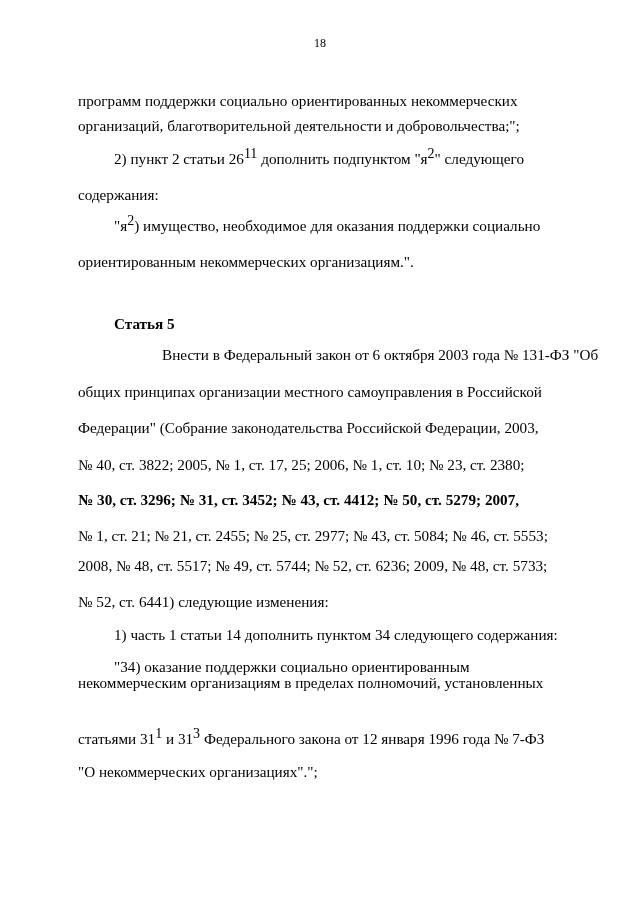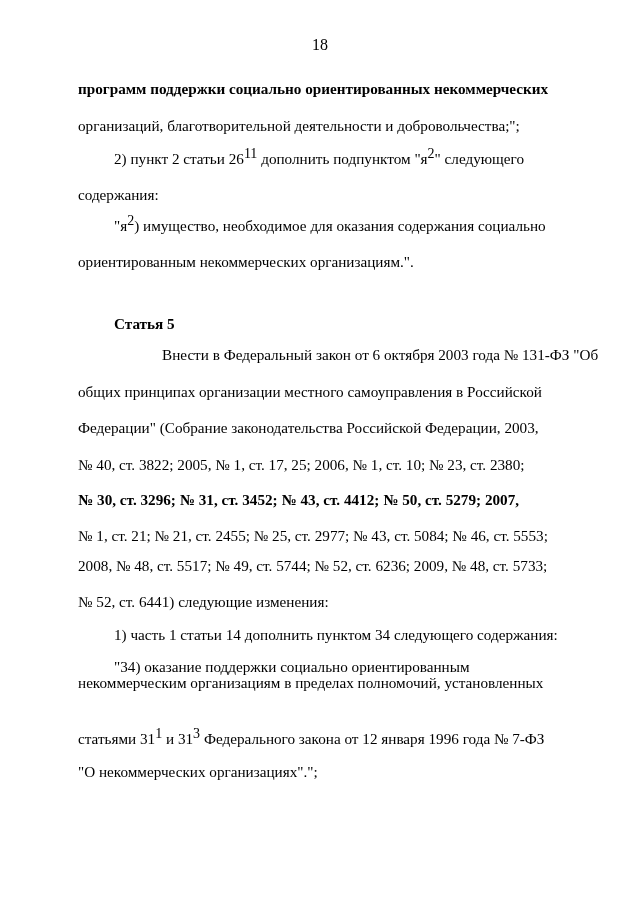--- a/index.html
+++ b/index.html
@@ -1,38 +1,38 @@
 <!DOCTYPE html>
 <html><head>
 <meta charset="utf-8">
 <style>
   html, body { margin:0; padding:0; background:#ffffff; }
   body { width:640px; height:900px; position:relative; overflow:hidden;
          font-family:"Liberation Serif", "DejaVu Serif", serif; color:#000; }
-  .page-num { position:absolute; top:36px; left:0; width:640px; text-align:center; font-size:16px; }
+  .page-num { position:absolute; top:36px; left:0; width:640px; text-align:center; font-size:12px; }
   .ln { position:absolute; left:78px; width:487px; font-size:15.2px; line-height:18px;
         text-align:justify; text-align-last:justify; white-space:nowrap; }
   .ln.last { text-align-last:left; }
   .ln.indent { left:114px; width:451px; }
   .bold { font-weight:bold; }
   sup { font-size:14px; line-height:0; vertical-align:6px; }
 </style>
 </head>
 <body>
 
 <div>
   <div class="page-num">18</div>
 
-  <div class="ln" style="top: 80px; white-space: nowrap; text-align-last: left; font-weight: bold;">программ поддержки социально ориентированных некоммерческих</div>
+  <div class="ln" style="top: 92px; white-space: nowrap; text-align-last: left;">программ поддержки социально ориентированных некоммерческих</div>
   <div class="ln last" style="top:117px">организаций, благотворительной деятельности и добровольчества;";</div>
 
   <div class="ln indent" style="top: 150px; white-space: nowrap; text-align-last: left;"><span>2) пункт 2 статьи 26</span><sup>11</sup><span> дополнить подпунктом "я</span><sup>2</sup><span>" следующего</span></div>
   <div class="ln last" style="top:186px">содержания:</div>
 
-  <div class="ln indent" style="top: 217px; white-space: nowrap; text-align-last: left;"><span>"я</span><sup>2</sup><span>) имущество, необходимое для оказания содержания социально</span></div>
+  <div class="ln indent" style="top: 217px; white-space: nowrap; text-align-last: left;"><span>"я</span><sup>2</sup><span>) имущество, необходимое для оказания поддержки социально</span></div>
   <div class="ln last" style="top:253px">ориентированным некоммерческих организациям.".</div>
 
   <div class="ln indent last bold" style="top:315px">Статья 5</div>
 
   <div class="ln indent" style="top: 346px; white-space: nowrap; text-align-last: left; margin-left: 48px;">Внести в Федеральный закон от 6 октября 2003 года № 131-ФЗ "Об</div>
   <div class="ln" style="top: 383px; white-space: nowrap; text-align-last: left;">общих принципах организации местного самоуправления в Российской</div>
   <div class="ln" style="top: 419px; white-space: nowrap; text-align-last: left;">Федерации" (Собрание законодательства Российской Федерации, 2003,</div>
   <div class="ln" style="top: 456px; white-space: nowrap; text-align-last: left;">№ 40, ст. 3822; 2005, № 1, ст. 17, 25; 2006, № 1, ст. 10; № 23, ст. 2380;</div>
   <div class="ln" style="top: 491px; white-space: nowrap; text-align-last: left; font-weight: bold;">№ 30, ст. 3296; № 31, ст. 3452; № 43, ст. 4412; № 50, ст. 5279; 2007,</div>
   <div class="ln" style="top: 527px; white-space: nowrap; text-align-last: left;">№ 1, ст. 21; № 21, ст. 2455; № 25, ст. 2977; № 43, ст. 5084; № 46, ст. 5553;</div>

